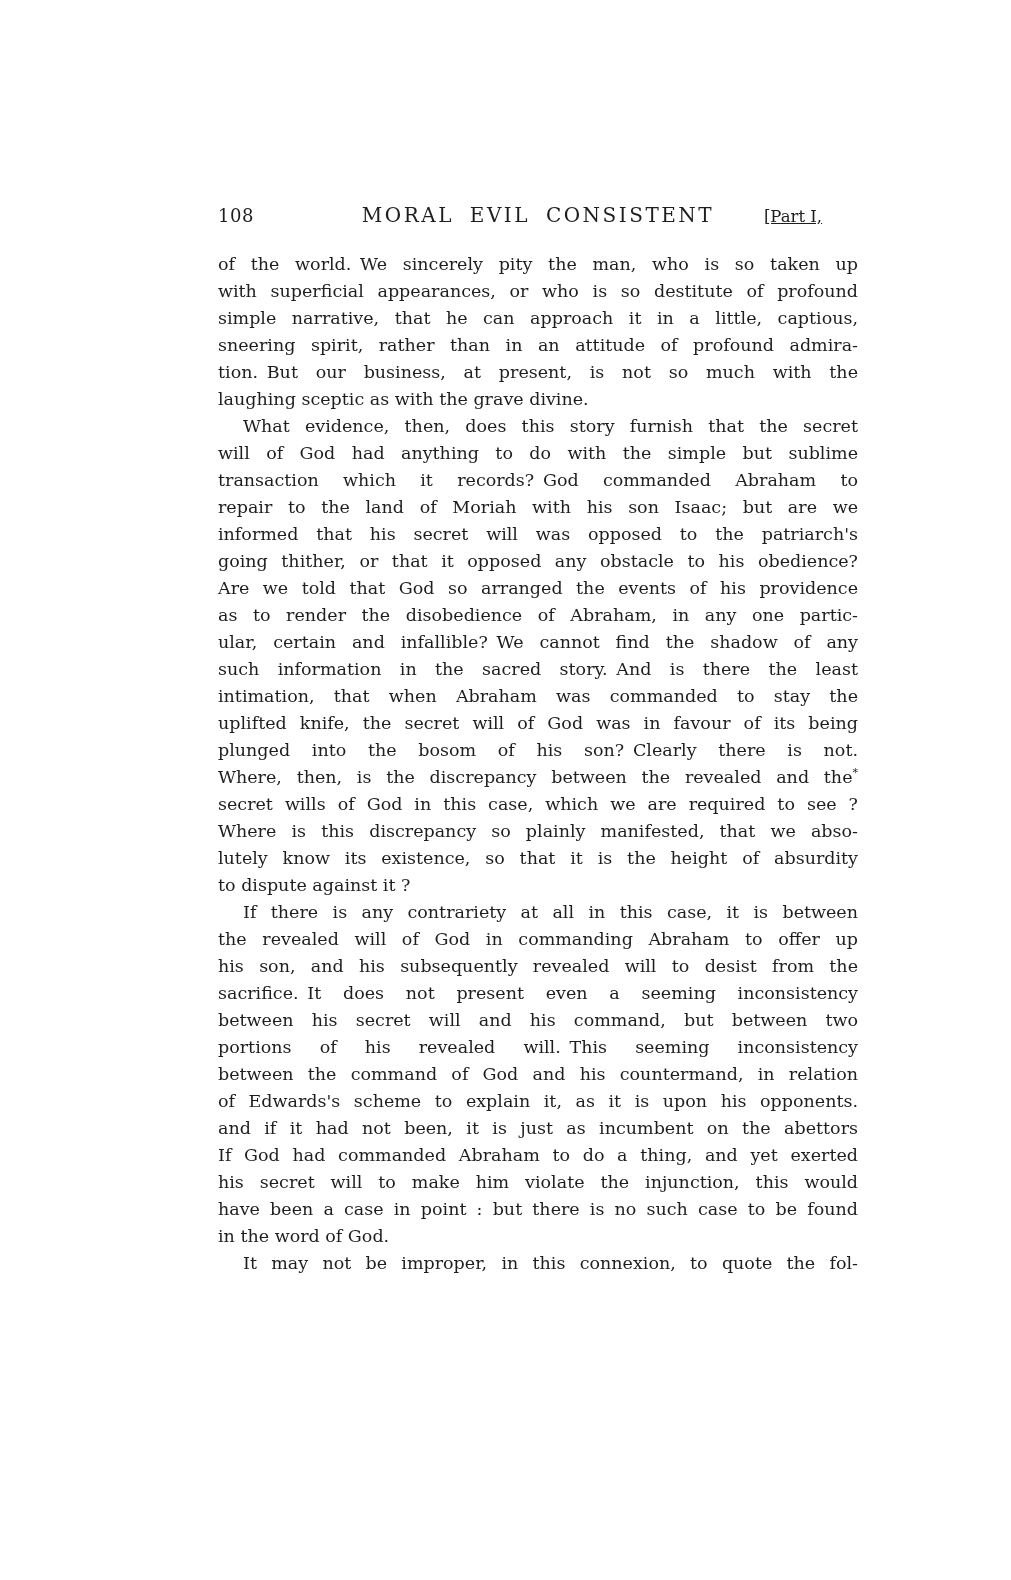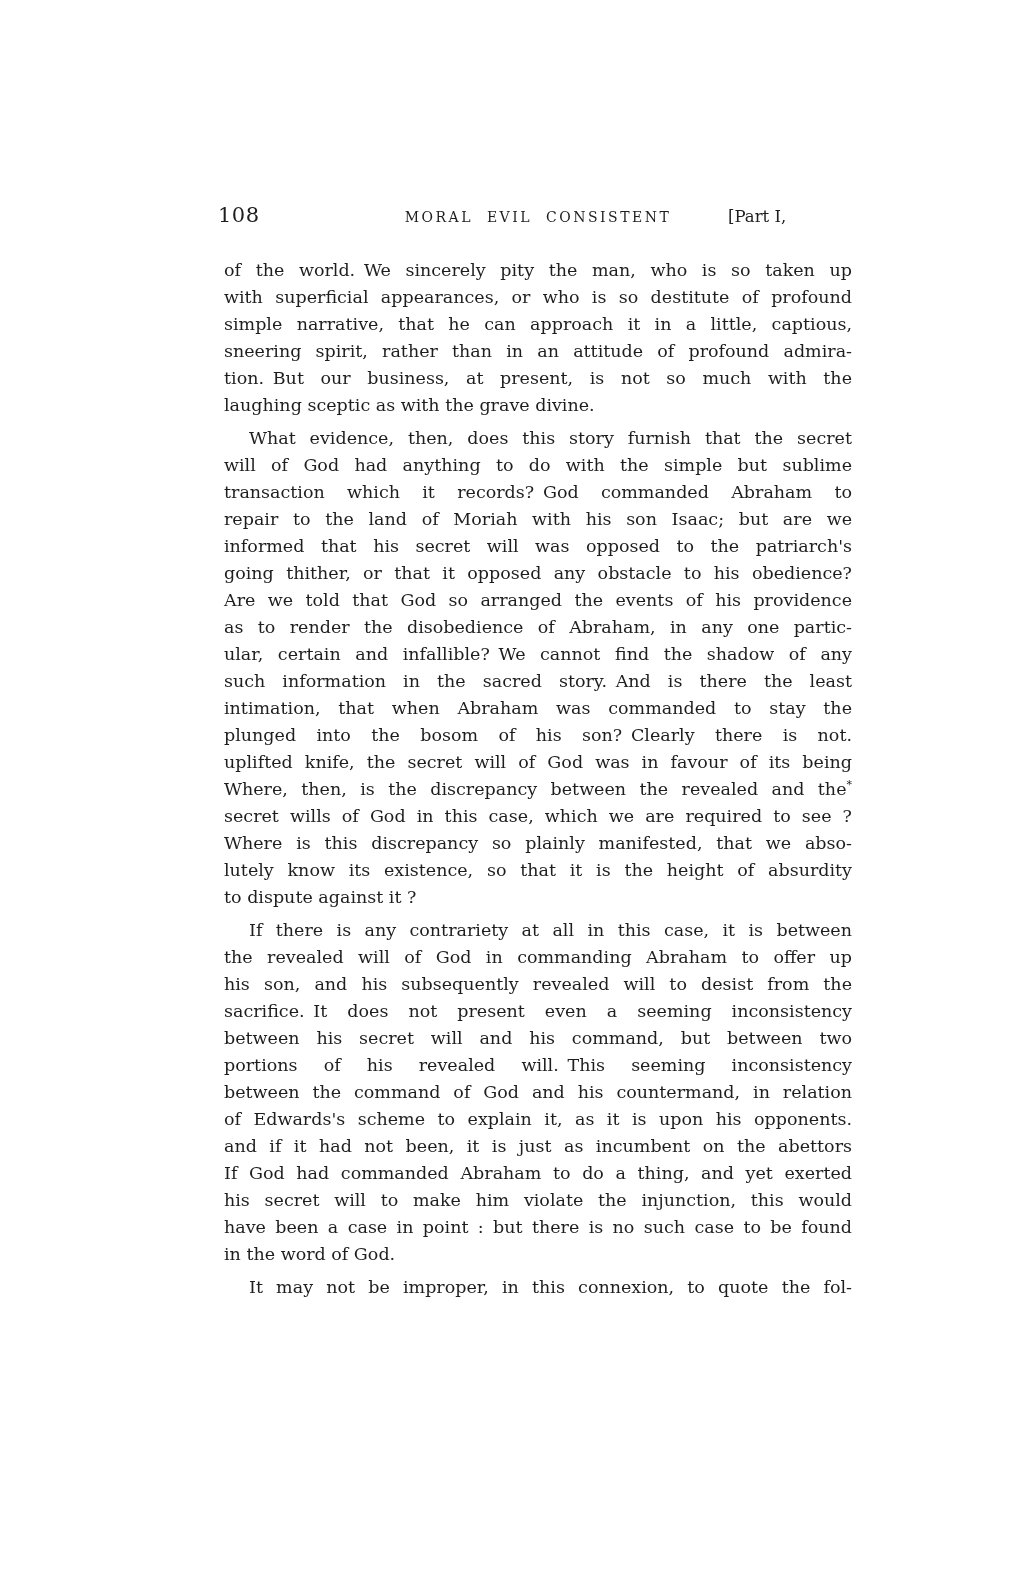--- a/index.html
+++ b/index.html
@@ -15,44 +15,45 @@
   .header {
     position: absolute;
     left: 218px;
     top: 203px;
     width: 640px;
     display: flex;
     align-items: baseline;
   }
   .page-number {
     width: 130px;
-    font-size: 21px;
+    font-size: 18px;
     letter-spacing: 0.5px;
   }
   .running-title {
     flex: 1;
     text-align: center;
-    font-size: 14px;
+    font-size: 20px;
     letter-spacing: 2.5px;
     word-spacing: 7px;
   }
   .part-label {
     width: 130px;
-    text-align: left;
+    text-align: center;
     font-size: 16.5px;
+    text-decoration: underline;
   }
   .page-body {
     position: absolute;
     left: 218px;
     top: 251px;
     width: 640px;
     font-size: 17.5px;
     line-height: 27px;
   }
-  .paragraph { margin: 6px; }
+  .paragraph { margin: 0; }
   .paragraph.indent .line:first-child { text-indent: 25px; }
   .line {
     text-align: justify;
     text-align-last: justify;
   }
   .line.no-justify {
     text-align-last: left;
   }
   .seg.italic { }
   .seg.sup {
@@ -84,22 +85,22 @@
         <div class="line"><span class="seg plain">will of God had anything to do with the simple but sublime</span></div>
         <div class="line"><span class="seg plain">transaction which it records? God commanded Abraham to</span></div>
         <div class="line"><span class="seg plain">repair to the land of Moriah with his son Isaac; but are we</span></div>
         <div class="line"><span class="seg plain">informed that his secret will was opposed to the patriarch's</span></div>
         <div class="line"><span class="seg plain">going thither, or that it opposed any obstacle to his obedience?</span></div>
         <div class="line"><span class="seg plain">Are we told that God so arranged the events of his providence</span></div>
         <div class="line"><span class="seg plain">as to render the disobedience of Abraham, in any one partic-</span></div>
         <div class="line"><span class="seg plain">ular, certain and infallible? We cannot find the shadow of any</span></div>
         <div class="line"><span class="seg plain">such information in the sacred story. And is there the least</span></div>
         <div class="line"><span class="seg plain">intimation, that when Abraham was commanded to stay the</span></div>
+        <div class="line"><span class="seg plain">uplifted knife, the secret will of God was in favour of its being</span></div>
         <div class="line"><span class="seg plain">plunged into the bosom of his son? Clearly there is not.</span></div>
-        <div class="line"><span class="seg plain">uplifted knife, the secret will of God was in favour of its being</span></div>
         <div class="line"><span class="seg plain">Where, then, is the discrepancy between the revealed and the</span><span class="seg sup">*</span></div>
         <div class="line"><span class="seg plain">secret wills of God in this case, which we are required to see ?</span></div>
         <div class="line"><span class="seg plain">Where is this discrepancy so plainly manifested, that we abso-</span></div>
         <div class="line"><span class="seg plain">lutely </span><span class="seg italic">know</span><span class="seg plain"> its existence, so that it is the height of absurdity</span></div>
         <div class="line no-justify"><span class="seg plain">to dispute against it ?</span></div>
       </div>
       <div class="paragraph indent">
         <div class="line"><span class="seg plain">If there is any contrariety at all in this case, it is between</span></div>
         <div class="line"><span class="seg plain">the </span><span class="seg italic">revealed will</span><span class="seg plain"> of God in commanding Abraham to offer up</span></div>
         <div class="line"><span class="seg plain">his son, and his subsequently </span><span class="seg italic">revealed will</span><span class="seg plain"> to desist from the</span></div>

